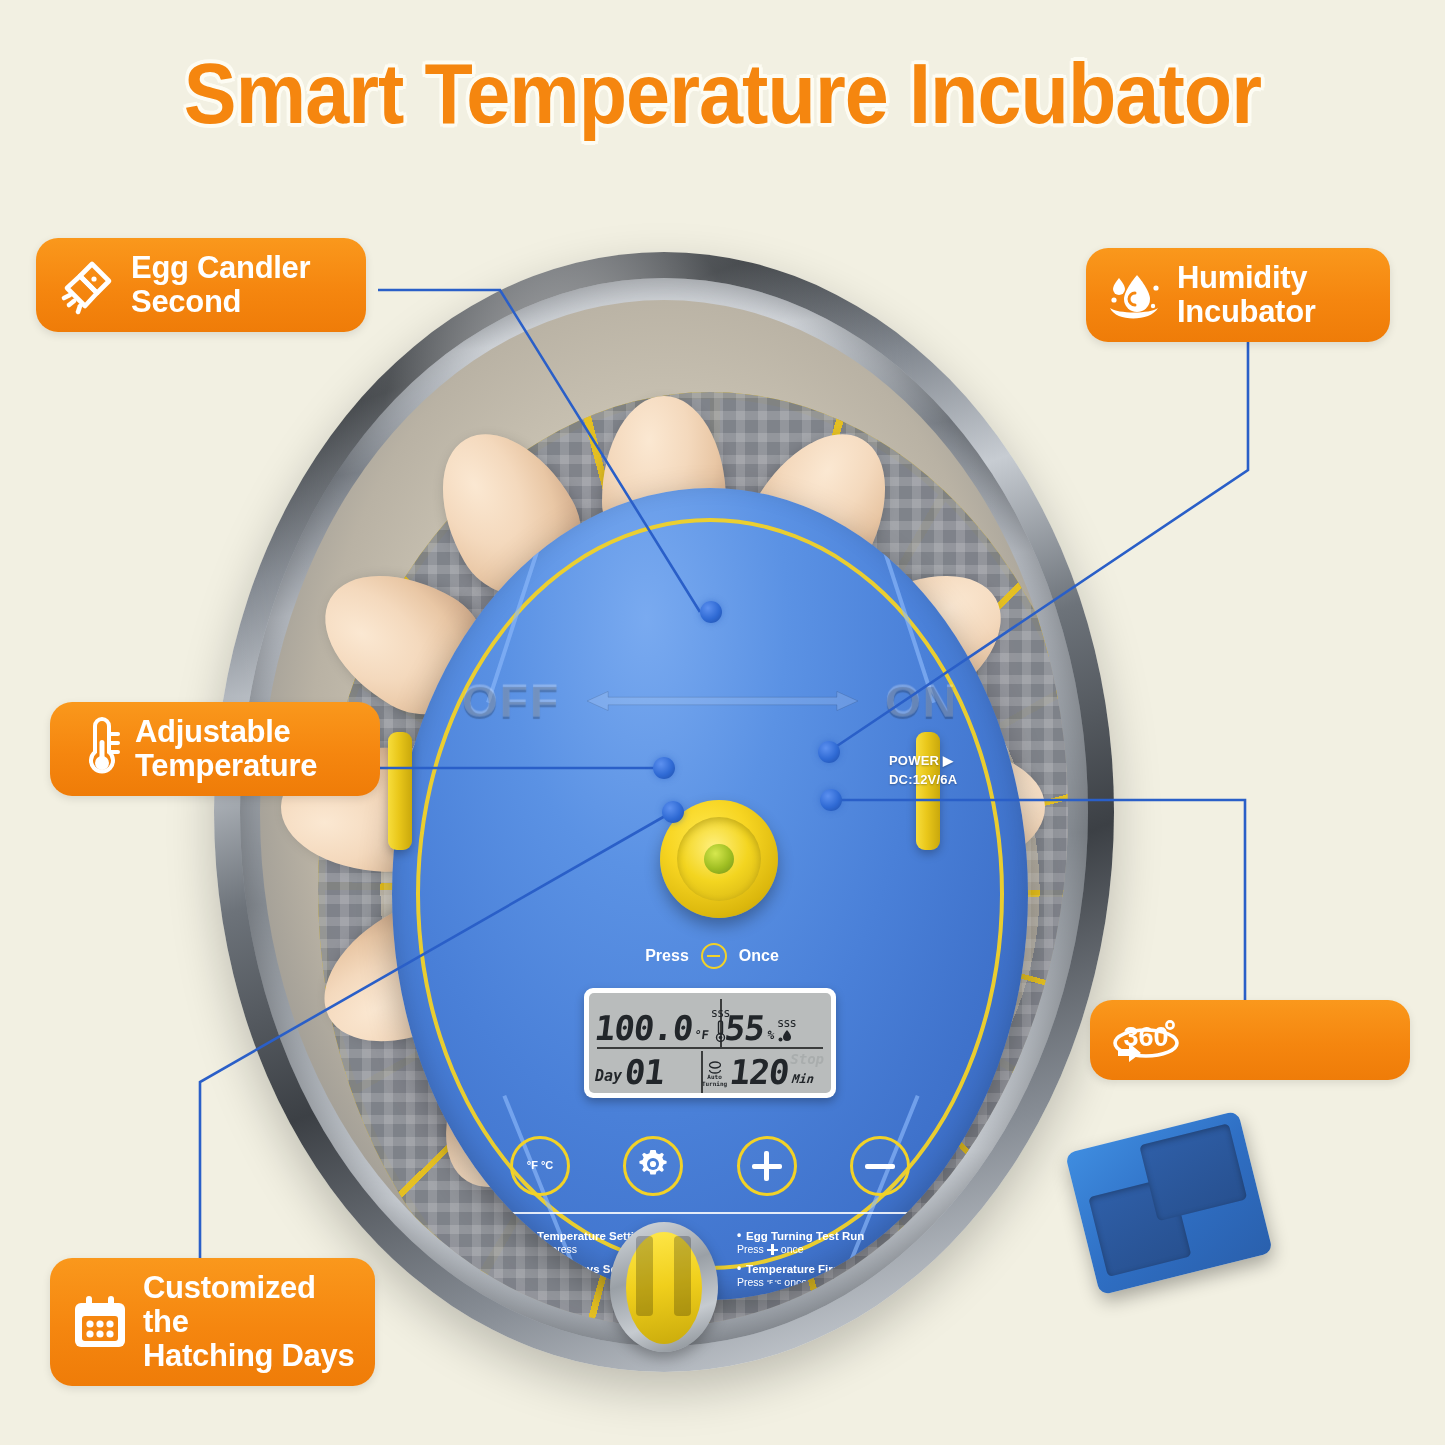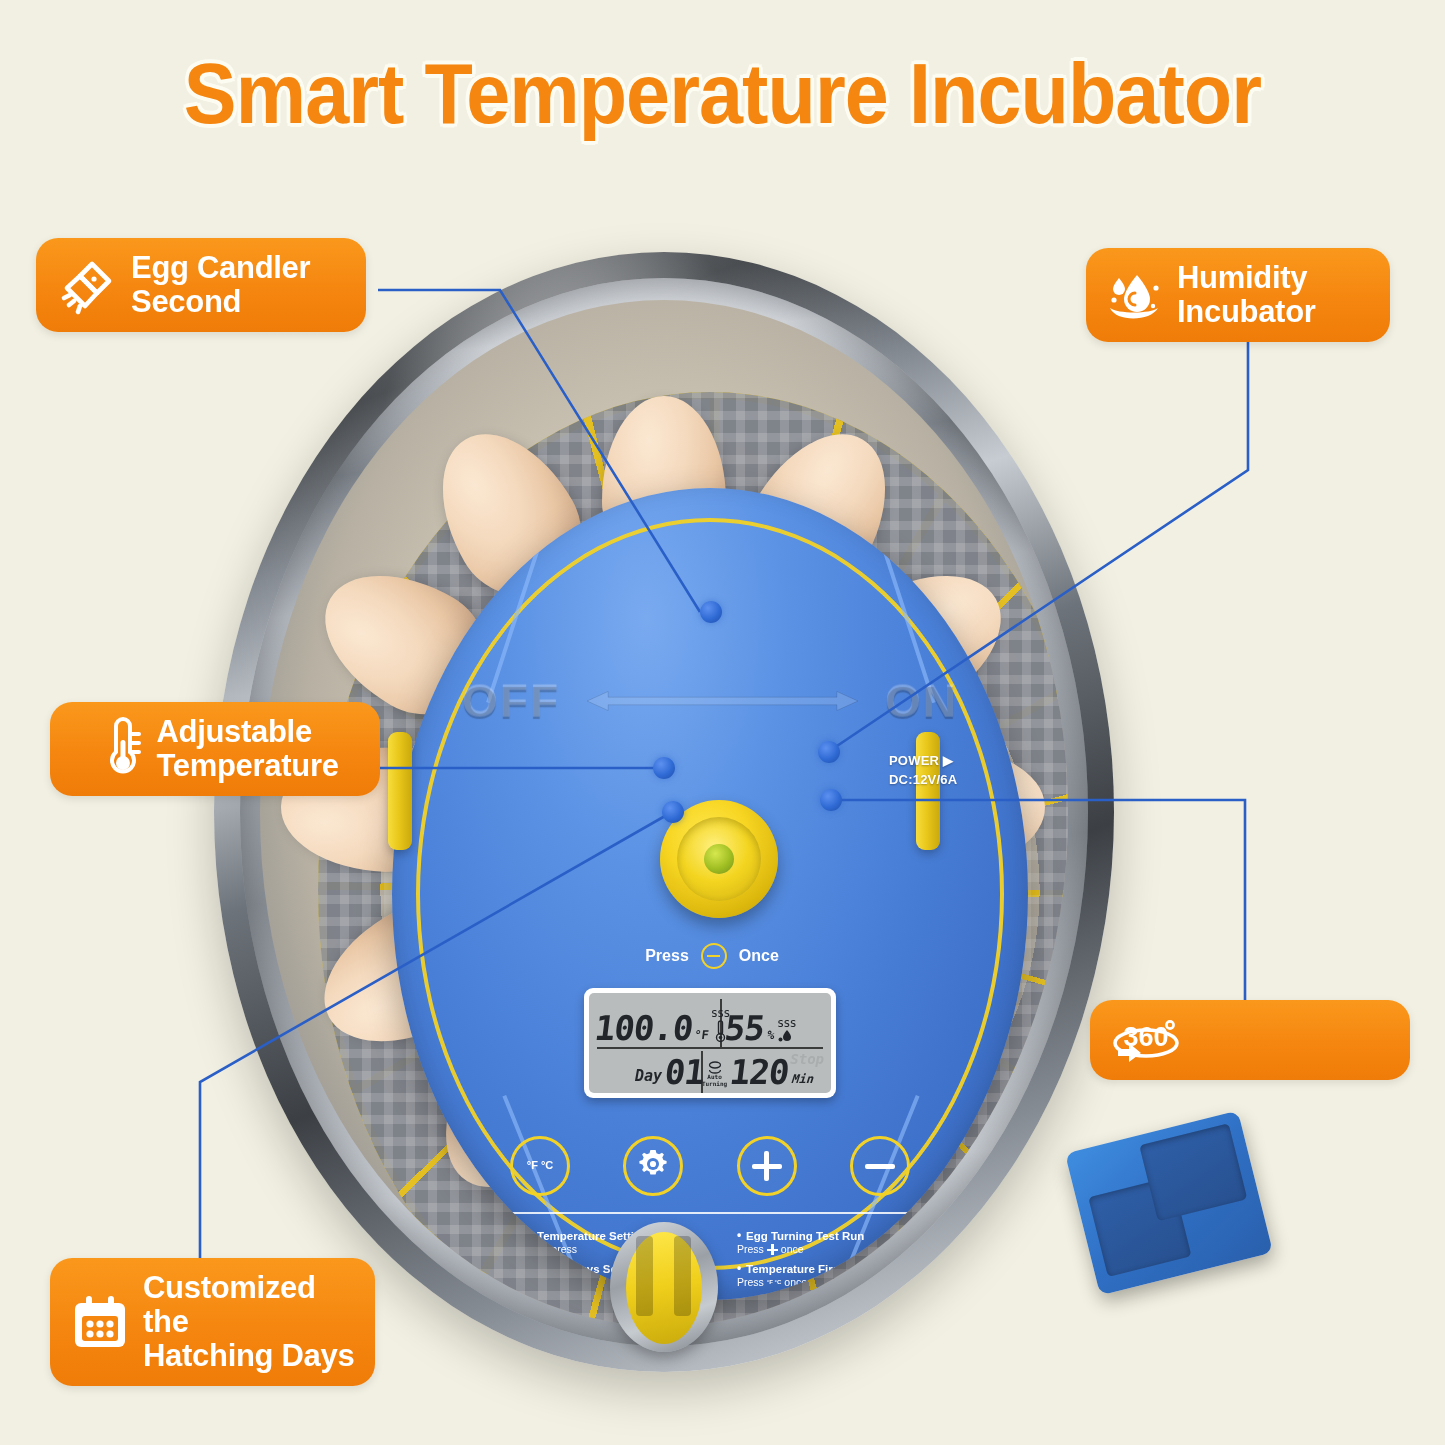--- a/index.html
+++ b/index.html
@@ -167,21 +167,21 @@
     font-family: "DejaVu Sans Mono", monospace;
     font-weight: 700; color: #22262a; letter-spacing: -1px;
     transform: skewX(-7deg);
   }
   .lcd-cellA { width: 52%; display: flex; align-items: flex-end; padding: 2px 0 2px 6px; gap: 2px; }
   .lcd-cellB { width: 48%; display: flex; align-items: flex-end; padding: 2px 0 2px 10px; gap: 3px; }
   .lcd-cellC { width: 45%; display: flex; align-items: flex-end; padding: 2px 0 4px 6px; gap: 3px; }
   .lcd-cellD { width: 55%; display: flex; align-items: flex-end; padding: 2px 0 4px 4px; gap: 3px; }
   .big-num { font-size: 34px; line-height: 0.96; }
   .unit-sm { font-size: 12px; font-weight: 700; color: #22262a; padding-bottom: 3px; transform: skewX(-7deg); }
-  .day-lbl { font-size: 15px; font-weight: 700; font-style: italic; color: #22262a; padding-bottom: 4px; margin-left: 40px; }
+  .day-lbl { font-size: 15px; font-weight: 700; font-style: italic; color: #22262a; padding-bottom: 4px; }
   .stop-lbl { position: absolute; right: 7px; top: 58px; font-size: 14px; font-weight: 700; font-style: italic; color: #a9adad; }
   .mini-ico { display: flex; flex-direction: column; align-items: center; padding-bottom: 2px; }
   .waves { font-size: 12px; color: #22262a; letter-spacing: -1px; line-height: 1; }
   .autoturn { font-size: 6px; font-weight: 700; color: #22262a; text-align: center; line-height: 1.05; }
 
   
   .btn-row {
     position: absolute; left: 118px; top: 648px; width: 400px;
     display: flex; justify-content: space-between; align-items: center;
   }
@@ -275,21 +275,21 @@
     display: flex; align-items: center; gap: 13px;
     padding: 13px 20px;
     box-shadow: 0 3px 9px rgba(0,0,0,0.1);
   }
   .callout .ico { flex: 0 0 auto; display: flex; align-items: center; justify-content: center; }
   .callout .txt { color: #ffffff; font-weight: 700; font-size: 31px; line-height: 1.1; letter-spacing: -0.3px; }
   .callout .sub { color: #ffffff; font-weight: 400; font-size: 19px; line-height: 1.2; margin-top: 5px; letter-spacing: -0.2px; }
 
   .c-egg   { left: 36px;   top: 238px;  width: 330px; }
   .c-hum   { left: 1086px; top: 248px;  width: 304px; }
-  .c-temp  { left: 50px;   top: 702px;  width: 330px; flex-direction: column; align-items: center; }
+  .c-temp  { left: 50px;   top: 702px;  width: 330px; flex-direction: column; align-items: flex-start; }
   .c-360   { left: 1090px; top: 1000px; width: 320px; }
   .c-days  { left: 50px;   top: 1258px; width: 325px; }
   .c-temp-row { display: flex; align-items: center; gap: 13px; }
   .dot {
     position: absolute; width: 22px; height: 22px; border-radius: 50%;
     background: radial-gradient(circle at 36% 32%, #5d91f0 0%, #2f6ad4 55%, #1f4ea8 100%);
     box-shadow: 0 0 6px rgba(42,95,200,0.5);
   }
   svg.leads { position: absolute; left: 0; top: 0; width: 1445px; height: 1445px; pointer-events: none; }
 </style>

